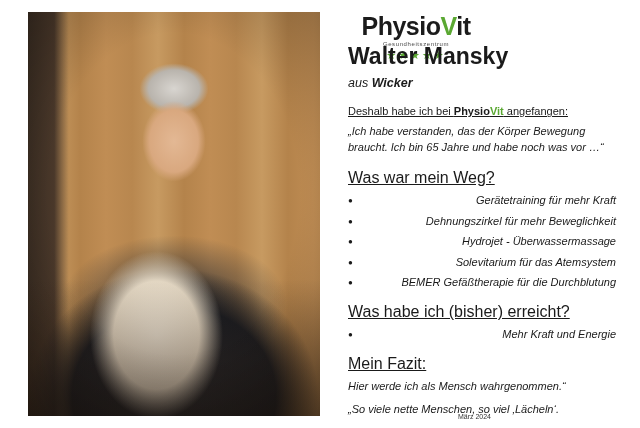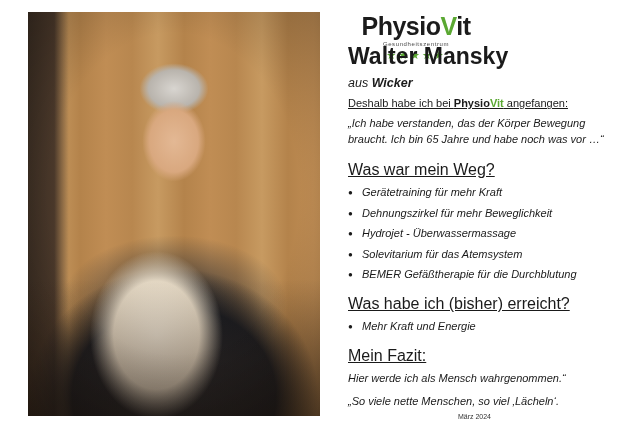--- a/index.html
+++ b/index.html
@@ -103,21 +103,21 @@
   }
   .name {
     font-size: 23px;
     font-weight: bold;
     line-height: 1.1;
     margin: 0 0 7px 0;
   }
   .origin {
     font-size: 12.5px;
     font-style: italic;
-    margin: 0 0 6px 0;
+    margin: 0 0 14px 0;
   }
   .origin b { font-style: italic; font-weight: bold; }
 
   .q-head {
     font-size: 11px;
     text-decoration: underline;
     margin: 0 0 5px 0;
     line-height: 1.35;
   }
   .q-head .brand-ps { font-weight: bold; color: #1b1b1b; }
@@ -140,20 +140,21 @@
     margin: 0 0 12px 0;
     padding: 0;
   }
   ul.bullets li {
     font-size: 11px;
     font-style: italic;
     line-height: 1.42;
     padding-left: 14px;
     position: relative;
     margin-bottom: 5px;
+    text-align: right;
   }
   ul.bullets li:before {
     content: "\25CF";
     position: absolute;
     left: 0;
     top: 0;
     font-size: 8px;
     font-style: normal;
     line-height: 1.95;
   }

